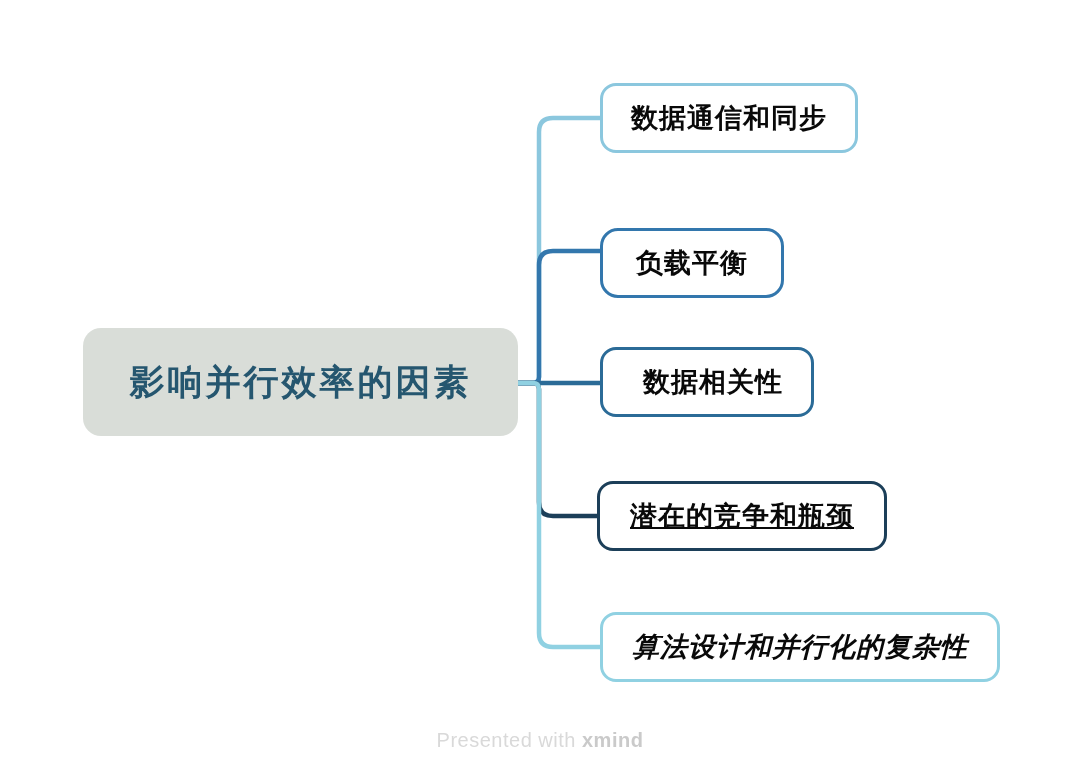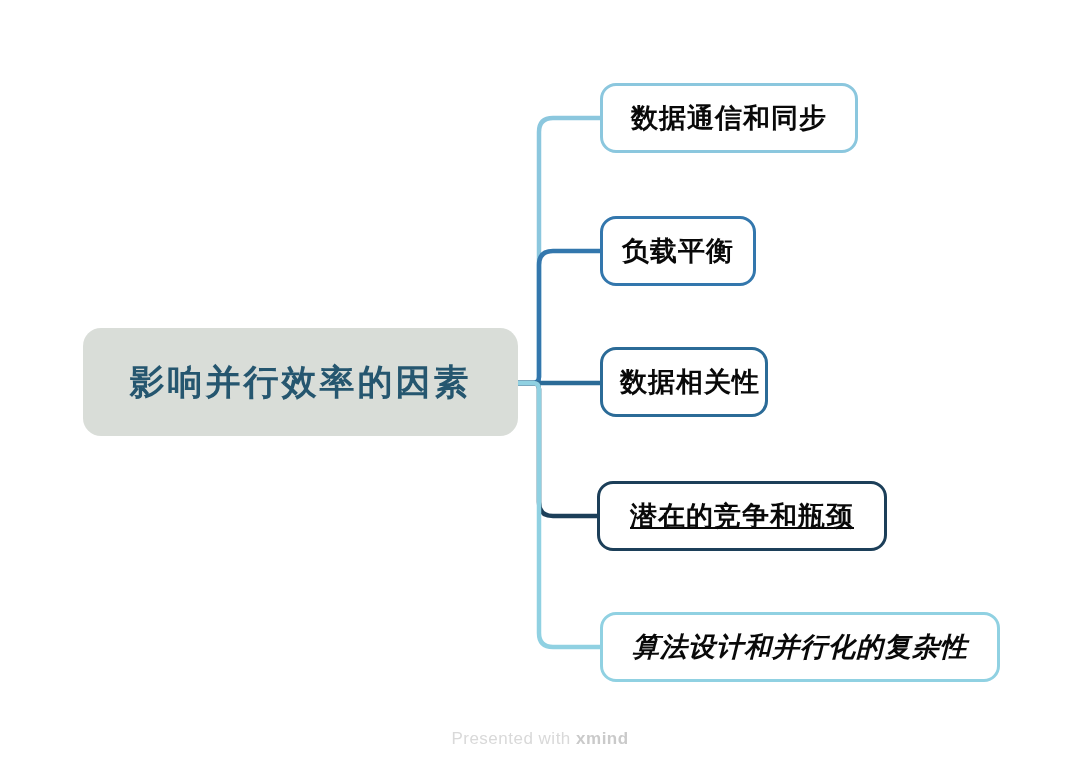--- a/index.html
+++ b/index.html
@@ -56,31 +56,31 @@
     align-items: center;
     justify-content: center;
     font-size: 27px;
     font-weight: bold;
     color: #090909;
     letter-spacing: 1px;
     z-index: 2;
     box-sizing: border-box;
   }
   .branch-1 { top: 83px;  width: 258px; justify-content: center; }
-  .branch-2 { top: 216px; width: 156px; }
-  .branch-3 { top: 347px; width: 168px; padding-left: 12px; }
+  .branch-2 { top: 228px; width: 184px; border-radius: 18px; }
+  .branch-3 { top: 347px; width: 214px; padding-left: 12px; }
   .branch-4 { top: 481px; width: 290px; left: 597px; }
   .branch-5 { top: 612px; width: 400px; font-style: italic; }
   .watermark {
     position: absolute;
     left: 0;
     top: 729px;
     width: 1080px;
     text-align: center;
-    font-size: 17px;
+    font-size: 20px;
     color: #d9d9d9;
     letter-spacing: 0.5px;
     z-index: 2;
   }
   .watermark .brand {
     font-weight: bold;
     color: #cacaca;
   }
 </style>
 </head>

